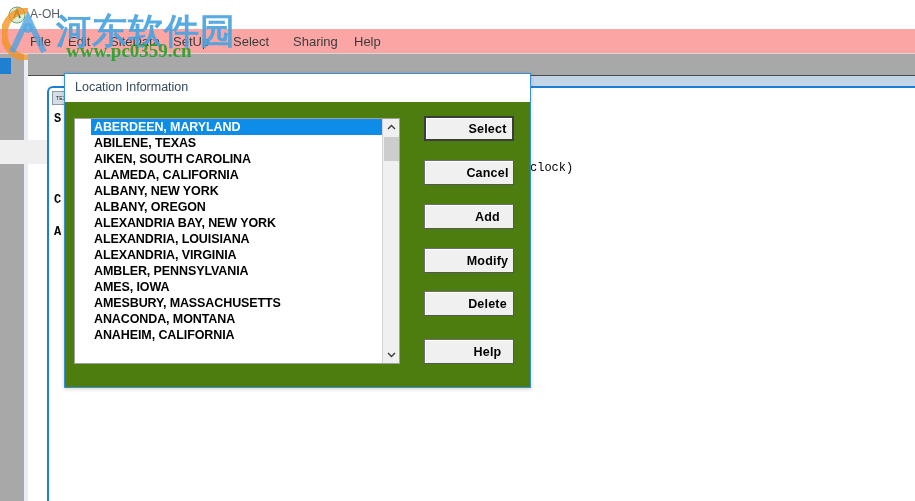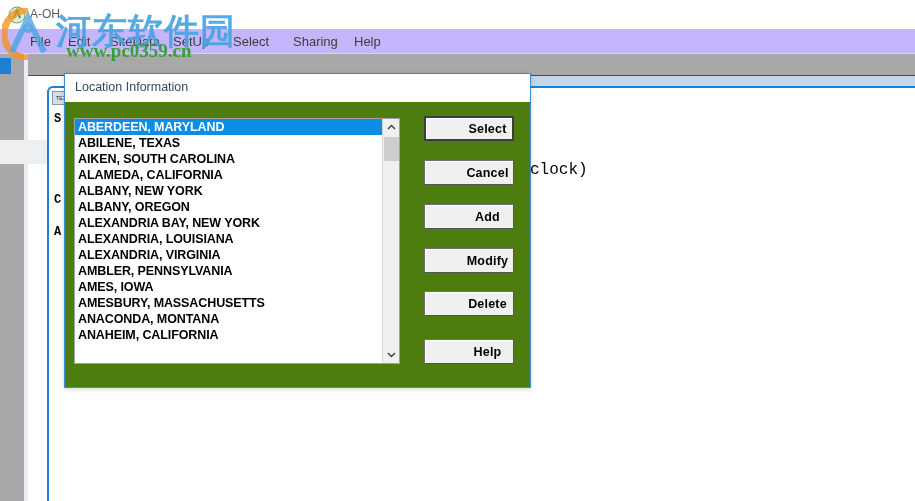--- a/index.html
+++ b/index.html
@@ -44,21 +44,21 @@
     left: 30px; top: 7px;
     font-size: 12px;
     color: #555c63;
     white-space: nowrap;
   }
 
   .app-menubar {
     position: absolute;
     left: 0; top: 29px;
     width: 915px; height: 25px;
-    background: #c4b5fd;
+    background: #fca5a5;
     border-bottom: 1px solid #d7d7d7;
     text-align: center;
   }
   .menu-item {
     position: absolute;
     top: 3px;
     font-size: 13px;
     color: #3c3c3c;
     padding: 2px 7px;
     white-space: nowrap;
@@ -145,21 +145,21 @@
   .bg-label {
     position: absolute;
     font-family: "Liberation Mono", monospace;
     font-size: 12px;
     font-weight: bold;
     color: #000000;
   }
   .bg-mono-text {
     position: absolute;
     font-family: "Liberation Mono", monospace;
-    font-size: 16px;
+    font-size: 12px;
     color: #000000;
     white-space: nowrap;
   }
 
   
   .dialog {
     position: absolute;
     left: 64px; top: 73px;
     width: 467px; height: 315px;
     background: #4d7c0f;
@@ -198,20 +198,21 @@
     height: 16px;
     line-height: 16px;
     padding-left: 3px;
     font-family: "Liberation Sans", sans-serif;
     font-size: 12.5px;
     font-weight: bold;
     color: #000000;
     white-space: nowrap;
     letter-spacing: -0.1px;
     cursor: default;
+    margin-left: 16px;
   }
   .list-item.selected {
     background: #0d8ce8;
     color: #ffffff;
   }
 
   
   .scrollbar {
     position: absolute;
     right: 0; top: 0;

